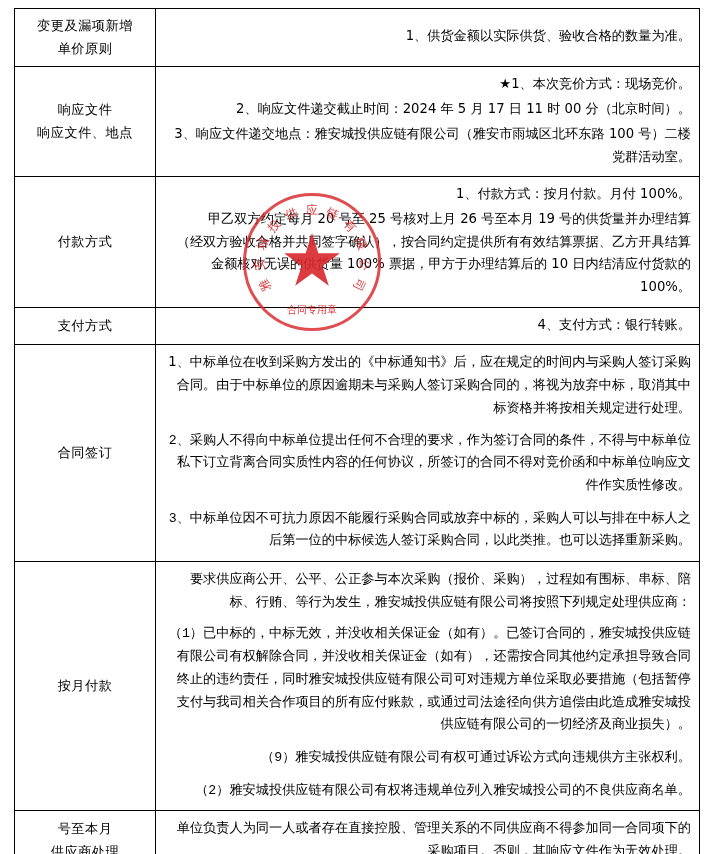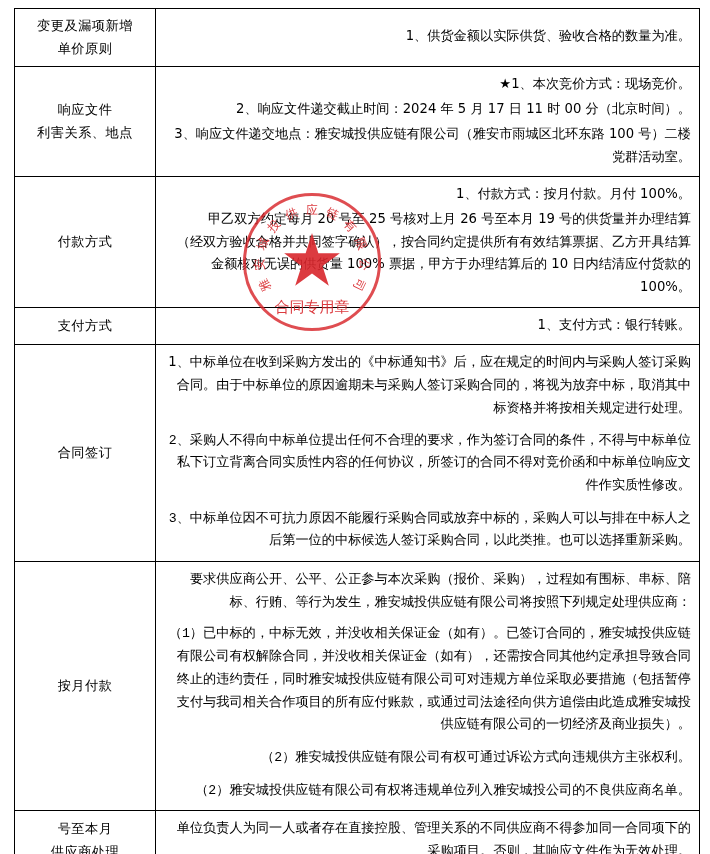--- a/index.html
+++ b/index.html
@@ -102,21 +102,21 @@
     transform-origin: 0 0;
     white-space: nowrap;
     font-family: "DejaVu Sans", "Liberation Sans", sans-serif;
   }
   .seal .bottom-text {
     position: absolute;
     left: 0;
     right: 0;
     bottom: 14px;
     text-align: center;
-    font-size: 15px;
+    font-size: 10px;
     color: #d8262b;
     opacity: 0.9;
   }
 </style>
 </head>
 <body>
 
 <div class="page">
 
   <table class="doc">
@@ -131,21 +131,21 @@
         </td>
         <td class="body">
           <p>1、供货金额以实际供货、验收合格的数量为准。</p>
         </td>
       </tr>
 
       <tr>
         <td class="label">
           <span class="label-lines">
             <span>响应文件</span>
-            <span>利害关系、地点</span>
+            <span>响应文件、地点</span>
           </span>
         </td>
         <td class="body">
           <p class="bold">★1、本次竞价方式：现场竞价。</p>
           <p>2、响应文件递交截止时间：2024 年 5 月 17 日 11 时 00 分（北京时间）。</p>
           <p>3、响应文件递交地点：雅安城投供应链有限公司（雅安市雨城区北环东路 100 号）二楼党群活动室。</p>
         </td>
       </tr>
 
       <tr>
@@ -160,21 +160,21 @@
         </td>
       </tr>
 
       <tr>
         <td class="label">
           <span class="label-lines">
             <span>支付方式</span>
           </span>
         </td>
         <td class="body">
-          <p>1、支付方式：银行转账。</p>
+          <p>4、支付方式：银行转账。</p>
         </td>
       </tr>
 
       <tr>
         <td class="label">
           <span class="label-lines">
             <span>合同签订</span>
           </span>
         </td>
         <td class="body">
@@ -186,21 +186,21 @@
 
       <tr>
         <td class="label">
           <span class="label-lines">
             <span>按月付款</span>
           </span>
         </td>
         <td class="body">
           <p>要求供应商公开、公平、公正参与本次采购（报价、采购），过程如有围标、串标、陪标、行贿、等行为发生，雅安城投供应链有限公司将按照下列规定处理供应商：</p>
           <p class="gap">（1）已中标的，中标无效，并没收相关保证金（如有）。已签订合同的，雅安城投供应链有限公司有权解除合同，并没收相关保证金（如有），还需按合同其他约定承担导致合同终止的违约责任，同时雅安城投供应链有限公司可对违规方单位采取必要措施（包括暂停支付与我司相关合作项目的所有应付账款，或通过司法途径向供方追偿由此造成雅安城投供应链有限公司的一切经济及商业损失）。</p>
-          <p class="gap">（2）雅安城投供应链有限公司有权可通过诉讼方式向违规供方主张权利。</p>
+          <p class="gap">（9）雅安城投供应链有限公司有权可通过诉讼方式向违规供方主张权利。</p>
           <p class="gap">（2）雅安城投供应链有限公司有权将违规单位列入雅安城投公司的不良供应商名单。</p>
         </td>
       </tr>
 
       <tr>
         <td class="label">
           <span class="label-lines">
             <span>号至本月</span>
             <span>供应商处理</span>
           </span>

